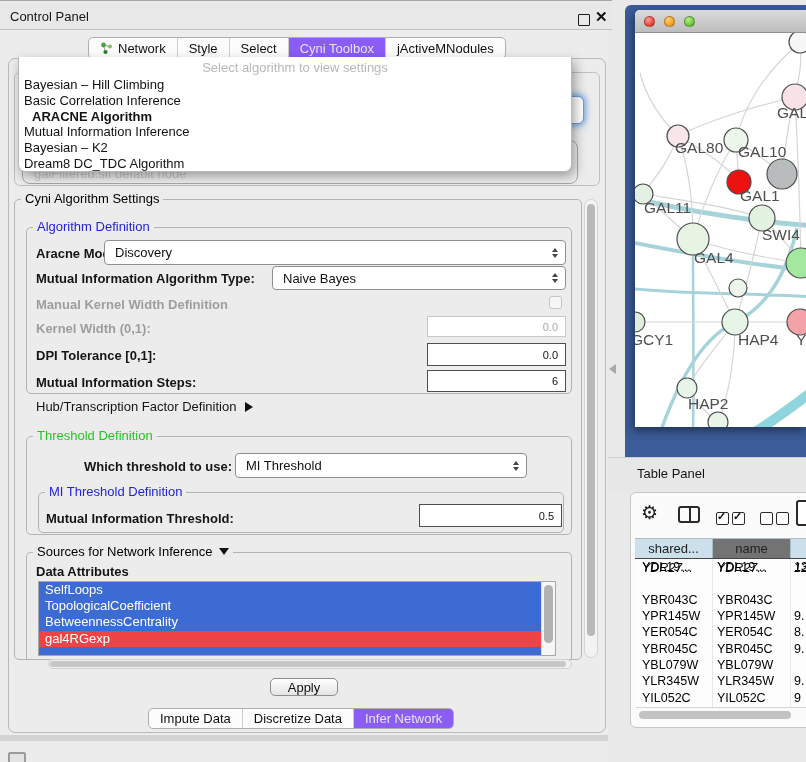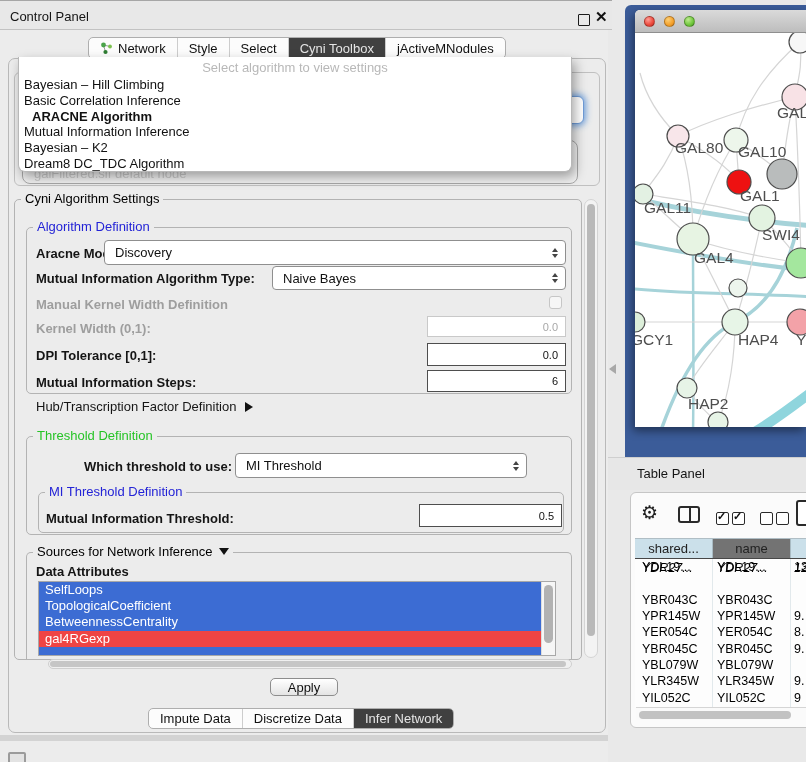--- a/index.html
+++ b/index.html
@@ -18,21 +18,21 @@
   .stair{position:absolute;right:7px;top:50%;transform:translateY(-50%);display:flex;flex-direction:column;gap:2px;}
   .tri-up{width:0;height:0;border-left:3.5px solid transparent;border-right:3.5px solid transparent;border-bottom:4.5px solid #444;}
   .tri-dn{width:0;height:0;border-left:3.5px solid transparent;border-right:3.5px solid transparent;border-top:4.5px solid #444;}
   .fld{position:absolute;background:#fff;border:1px solid #4e4e4e;font-size:11px;color:#111;
        display:flex;align-items:center;justify-content:flex-end;padding:0 7px;box-sizing:border-box;}
   .fld.fdis{border-color:#c9c9c9;color:#a8a8a8;}
   .tabbar{position:absolute;display:flex;background:#fcfcfc;border:1px solid #aeaeae;border-radius:5px;
           overflow:hidden;height:22px;box-sizing:border-box;}
   .tab{display:flex;align-items:center;gap:5px;padding:0 11px;font-size:13px;color:#111;border-left:1px solid #cdcdcd;cursor:default;}
   .tab:first-child{border-left:none;}
-  .tab.sel{background:#404040;color:#e5e5e5;text-align:center;}
+  .tab.sel{background:#8b5cf6;color:#e5e5e5;text-align:center;}
   .popup{position:absolute;left:18px;top:57px;width:552px;height:114px;background:#fff;
          border:1px solid #b8b8b8;border-top:none;border-radius:0 0 7px 7px;
          box-shadow:3px 5px 12px rgba(0,0,0,0.35);z-index:50;}
   .dd-ph{position:absolute;top:3px;left:0;width:100%;text-align:center;color:#b8b8b8;font-size:13px;}
   .dd-item{height:15.8px;line-height:15.8px;font-size:13px;padding-left:5px;color:#111;white-space:nowrap;}
   .dd-item.sel{font-weight:bold;padding-left:13px;}
   .attr-item{height:16.2px;line-height:16.2px;font-size:13px;padding-left:6px;color:#fff;background:#3c6cd3;white-space:nowrap;}
   .thumb{position:absolute;background:#b9b9b9;border-radius:5px;}
   .btn{position:absolute;border:1px solid #8d8d8d;border-radius:5px;background:linear-gradient(#ffffff,#e4e4e4);
        font-size:13px;color:#111;display:flex;align-items:center;justify-content:center;box-sizing:border-box;}

